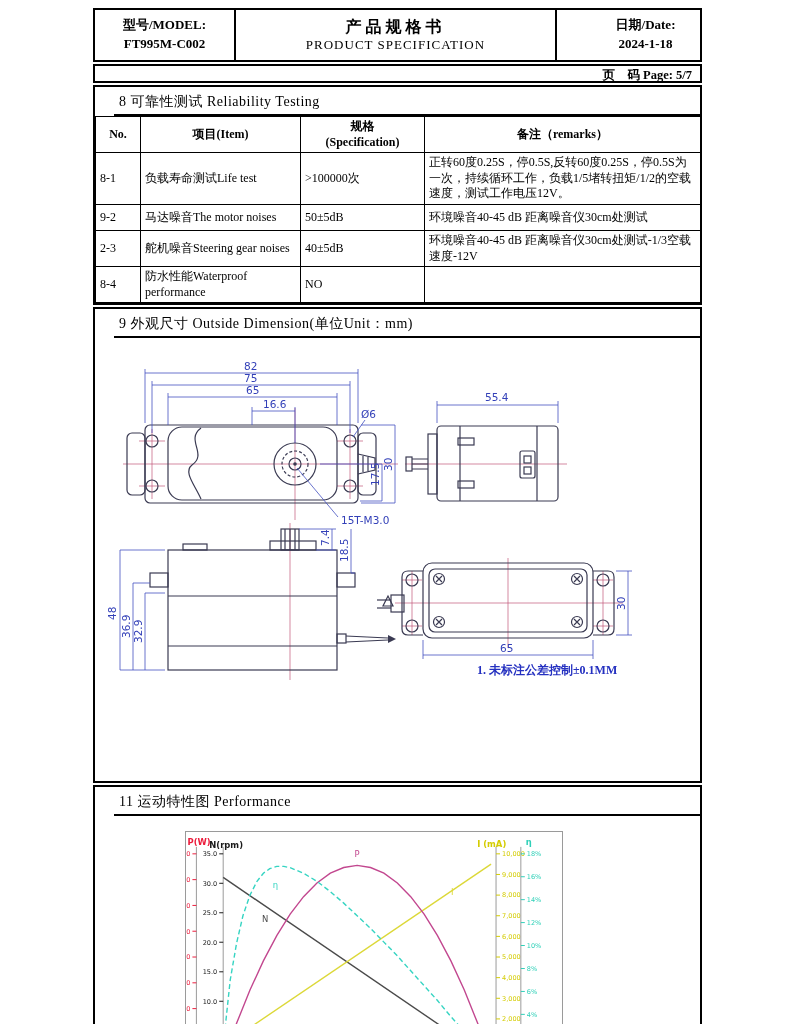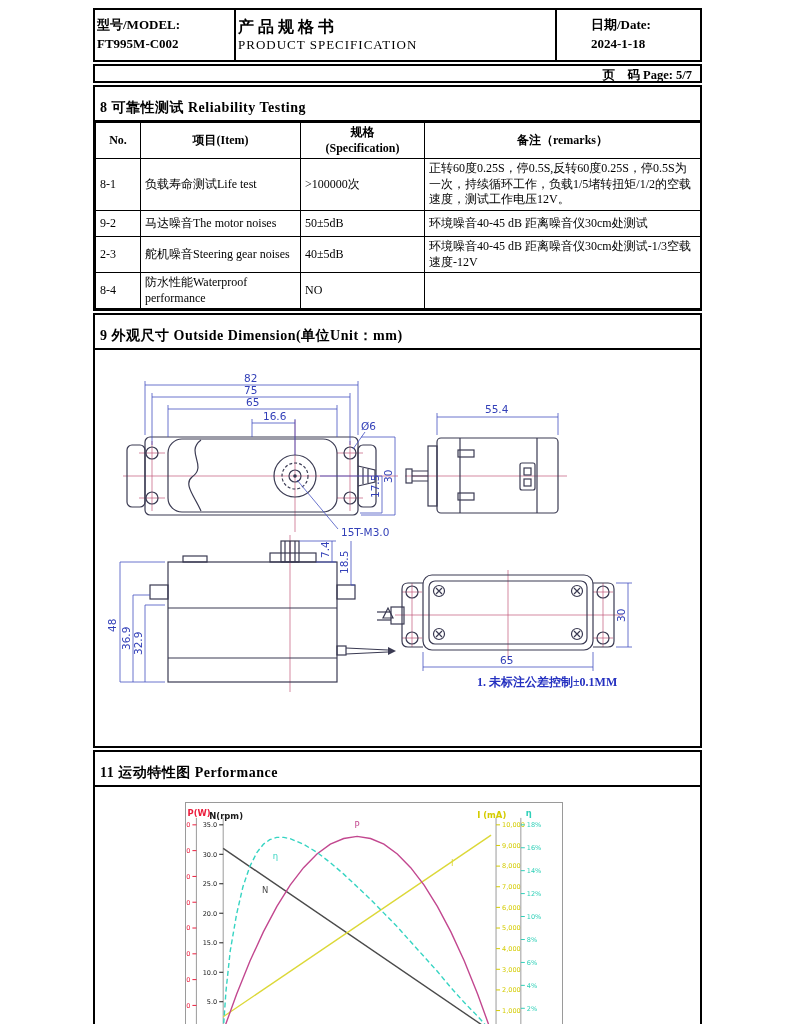--- a/index.html
+++ b/index.html
@@ -2,43 +2,43 @@
 <html><head>
 <meta charset="utf-8">
 <style>
   html,body{margin:0;padding:0;background:#fff;}
   body{width:791px;height:1024px;position:relative;font-family:"Liberation Serif","DejaVu Serif",serif;color:#000;}
   *{box-sizing:border-box;}
   .doc{position:absolute;left:93px;top:8px;width:609px;}
 
   
   .hdr{display:grid;grid-template-columns:141px 321px 145px;border:2px solid #000;}
-  .hdr .cell{border-right:2px solid #000;display:flex;flex-direction:column;justify-content:center;align-items:flex-start;padding:3px 2px;height:50px;}
+  .hdr .cell{border-right:2px solid #000;display:flex;flex-direction:column;justify-content:center;align-items:center;padding:3px 2px;height:50px;}
   .hdr .cell:last-child{border-right:none;margin-left:32px;}
   .hdr .l1{font-weight:bold;font-size:13px;line-height:1.45;}
   .t-cn{font-weight:bold;font-size:16px;letter-spacing:4px;line-height:1.2;}
   .t-en{font-weight:normal;font-size:13px;letter-spacing:1px;}
 
   .pagerow{border:2px solid #000;margin-top:2px;height:19px;text-align:right;font-weight:bold;font-size:12.5px;padding:1px 8px 0 8px;line-height:16px;}
 
   .secbox{border:2px solid #000;margin-top:2px;}
-  .sectitle{font-weight:bold;font-size:14px;padding:12px 5px 3px 5px;border-bottom:2px solid #000;letter-spacing:0.5px;}
+  .sectitle{font-weight:normal;font-size:14px;padding:6px 5px 3px 5px;border-bottom:2px solid #000;letter-spacing:0.5px;margin-left:19px;}
 
   table.spec{width:100%;border-collapse:collapse;table-layout:fixed;}
   table.spec td,table.spec th{border:1.5px solid #000;font-size:12px;padding:2px 4px;vertical-align:middle;font-weight:normal;line-height:1.3;}
   table.spec th{text-align:center;font-weight:bold;}
   col.c-no{width:45px;}col.c-item{width:160px;}col.c-spec{width:124px;}col.c-rem{width:276px;}
   .prewrap{white-space:pre-line;}
   table.spec tr{height:26px;}
   tr.row-h{height:34px;}
   tr.row-1{height:56px;}
   tr.row-3{height:36px;}
   tr.row-4{height:38px;}
 
-  .drawwrap{position:relative;height:396px;}
+  .drawwrap{position:relative;height:443px;}
   svg{font-family:"DejaVu Sans","Liberation Sans",sans-serif;}
   svg text.dim{font-size:10.5px;fill:#3340b8;font-family:"DejaVu Sans","Liberation Sans",sans-serif;}
   svg text.note{font-size:12px;font-weight:bold;fill:#2430c0;font-family:"Liberation Serif",serif;}
 
   .chartwrap{position:relative;height:280px;}
   #perf-chart{position:absolute;left:90px;top:15px;background:#fff;border:1.2px solid #9a9a9a;}
   .sec11{border-bottom:5px solid #000;}
 </style>
 </head>
 <body>

